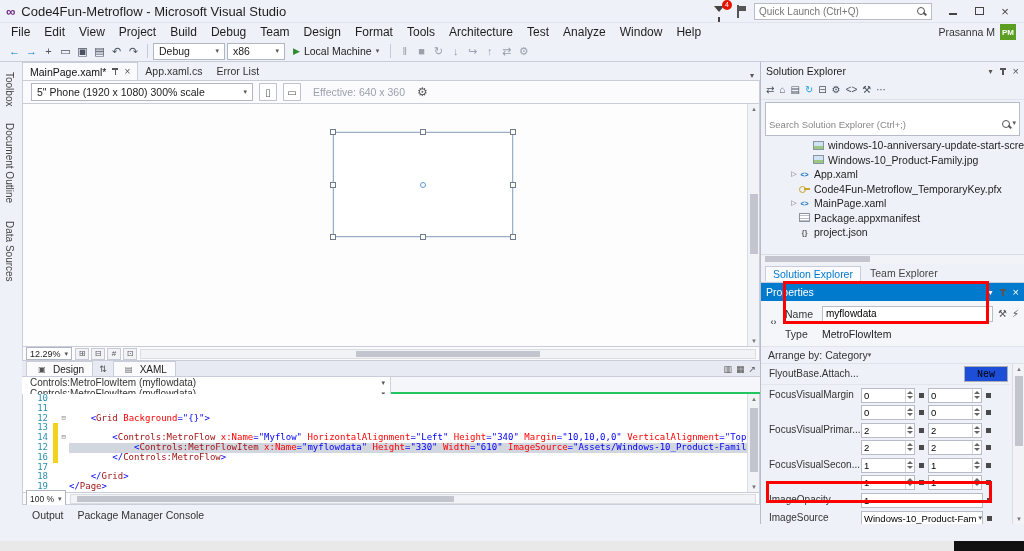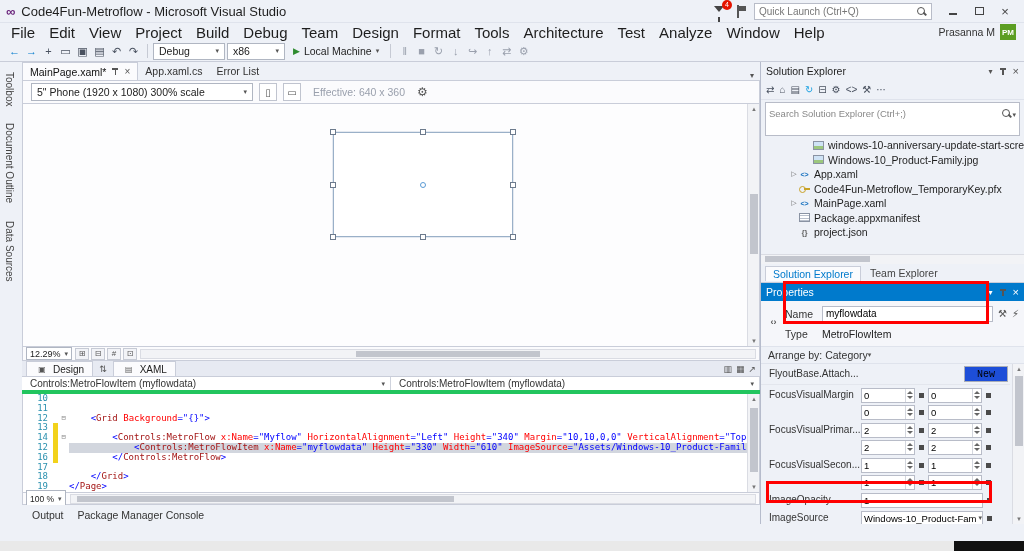--- a/index.html
+++ b/index.html
@@ -24,21 +24,21 @@
 .mag{position:relative;width:11px;height:11px;flex:none;}
 .mag:before{content:"";position:absolute;left:1px;top:1px;width:6px;height:6px;border:1.4px solid #555;border-radius:50%;}
 .mag:after{content:"";position:absolute;left:7px;top:7px;width:4px;height:1.5px;background:#555;transform:rotate(45deg);}
 .winbtns{display:flex;align-items:center;}
 .winbtn{width:26px;height:19px;display:flex;align-items:center;justify-content:center;color:#444;}
 .minbar{width:8px;height:2px;background:#444;margin-top:6px;}
 .maxbox{width:9px;height:8px;border:1.4px solid #444;}
 .close{font-size:13px;}
 
 .menubar{position:absolute;left:0;top:23px;right:0;height:18px;display:flex;align-items:center;padding:0 4px;background:#eef1f7;}
-.menu-item{padding:1px 7px;font-size:15px;color:#1e1e1e;text-align:center;}
+.menu-item{padding:1px 7px;font-size:12px;color:#1e1e1e;text-align:center;}
 .menuright{margin-left:auto;display:flex;align-items:center;gap:5px;padding-right:4px;}
 .user{font-size:10.5px;color:#333;}
 .avatar{width:16px;height:16px;background:#5c9e22;color:#fff;font-size:8px;font-weight:bold;display:flex;align-items:center;justify-content:center;}
 
 .toolbar{position:absolute;left:0;top:41px;right:0;height:21px;display:flex;align-items:center;gap:2px;padding:0 6px;background:#eef1f7;border-bottom:1px solid #c9cdd9;}
 .tb-btn{width:17px;height:17px;display:inline-flex;align-items:center;justify-content:center;font-size:11px;color:#4a5260;}
 .tb-btn.blue{color:#007acc}
 .tb-btn.dim{color:#9aa0ad}
 .tbsep{width:1px;height:14px;background:#c6cad4;margin:0 3px;}
 .combo{display:inline-flex;align-items:center;gap:4px;height:17px;background:#fff;border:1px solid #b0b6c2;padding:0 5px;font-size:10.5px;color:#222;}
@@ -82,21 +82,21 @@
 .combo.zoom{height:13px;font-size:9px;padding:0 3px;}
 .mini{width:14px;height:12px;border:1px solid #c6cad4;background:#f2f3f7;display:flex;align-items:center;justify-content:center;font-size:8px;color:#555;}
 .hscroll{flex:1;height:10px;background:#f2f3f6;border:1px solid #dadce3;position:relative;}
 .hthumb{position:absolute;top:1px;height:6px;background:#c2c5cd;}
 
 .splitbar{position:absolute;left:0;top:299px;right:0;height:16px;background:#e7eaf2;border-bottom:1px solid #c9cdd9;display:flex;align-items:center;gap:2px;padding:0 4px;}
 .viewtab{display:inline-flex;align-items:center;gap:4px;height:15px;padding:0 8px;background:#fbfbfd;border:1px solid #c9cdd9;border-bottom:none;font-size:10px;color:#222;}
 .swap{font-size:9px;color:#555;padding:0 4px;}
 .splitright{margin-left:auto;display:flex;gap:4px;font-size:9px;color:#555;}
 
-.breadcrumbs{position:absolute;left:0;top:315px;right:0;height:17px;display:flex;background:#f5f6fa;border-bottom:4px solid #22c55e;}
+.breadcrumbs{position:absolute;left:0;top:315px;right:0;height:17px;display:flex;background:#f5f6fa;border-bottom:2px solid #22c55e;flex-direction:column;}
 .crumb{width:50%;display:flex;align-items:center;border-right:1px solid #cfd3dd;background:#fff;font-size:10px;color:#333;}
 .crumb-label{flex:1;padding-left:8px;overflow:hidden;white-space:nowrap;}
 .crumb .chev{padding-right:5px;}
 
 .editor{position:absolute;left:0;top:332px;right:0;height:98px;background:#fff;border-left:1px solid #c9cdd9;border-right:1px solid #c9cdd9;overflow:hidden;}
 .code-area{position:absolute;left:0;top:0;right:12px;bottom:0;}
 .code-row{display:flex;align-items:center;height:9.8px;font-family:"DejaVu Sans Mono","Liberation Mono",monospace;font-size:9px;line-height:9.8px;}
 .ln{width:30px;text-align:right;padding-right:5px;color:#2b91af;flex:none;background:#fff;}
 .chg{width:5px;height:100%;flex:none;}
 .chg.on{background:#f2d21b;}
@@ -112,21 +112,21 @@
 
 .outtabs{position:absolute;left:0;top:443px;right:0;height:19px;display:flex;align-items:center;gap:14px;padding:0 10px;background:#eef1f7;font-size:10.5px;color:#333;}
 
 .rightpanel{position:absolute;left:760px;top:0;width:264px;bottom:0;border-left:1px solid #b6bccc;background:#eef1f7;display:flex;flex-direction:column;}
 .panel-head{height:18px;display:flex;align-items:center;padding:0 5px;font-size:10.5px;flex:none;}
 .panel-head .hicons{margin-left:auto;display:flex;align-items:center;gap:6px;font-size:8px;}
 .props-head{background:#007acc;color:#fff;}
 .se-toolbar{height:20px;display:flex;align-items:center;gap:5px;padding:0 5px;flex:none;border-bottom:1px solid #dfe3ec;}
 .se-tb{font-size:10px;color:#4a5260;}
 .se-tb.blue{color:#1ba1e2;}
-.se-search{height:18px;margin:2px 4px;flex:none;background:#fff;border:1px solid #b8bcc8;display:flex;align-items:flex-end;padding:16px 3px;}
+.se-search{height:18px;margin:2px 4px;flex:none;background:#fff;border:1px solid #b8bcc8;display:flex;align-items:flex-start;padding:16px 3px;}
 .se-search input{flex:1;border:none;outline:none;font-size:9.5px;color:#444;font-family:inherit;}
 .se-search input::placeholder{color:#888;}
 .se-tree{height:116px;flex:none;position:relative;overflow:hidden;background:#eef1f7;}
 .tree-row{display:flex;align-items:center;height:14.5px;font-size:10.5px;color:#1e1e1e;white-space:nowrap;}
 .expander{width:10px;flex:none;font-size:7px;color:#666;text-align:center;}
 .fi{width:11px;height:9px;flex:none;margin-right:4px;display:inline-flex;align-items:center;justify-content:center;}
 .fi-image{border:1px solid #8a93a3;background:linear-gradient(180deg,#cfe3f5 55%,#9cc77e 55%);}
 .fi-xaml{color:#0f6cbd;font-size:7px;font-weight:bold;}
 .fi-json{color:#666;font-size:8px;font-weight:bold;}
 .fi-key{position:relative;}

